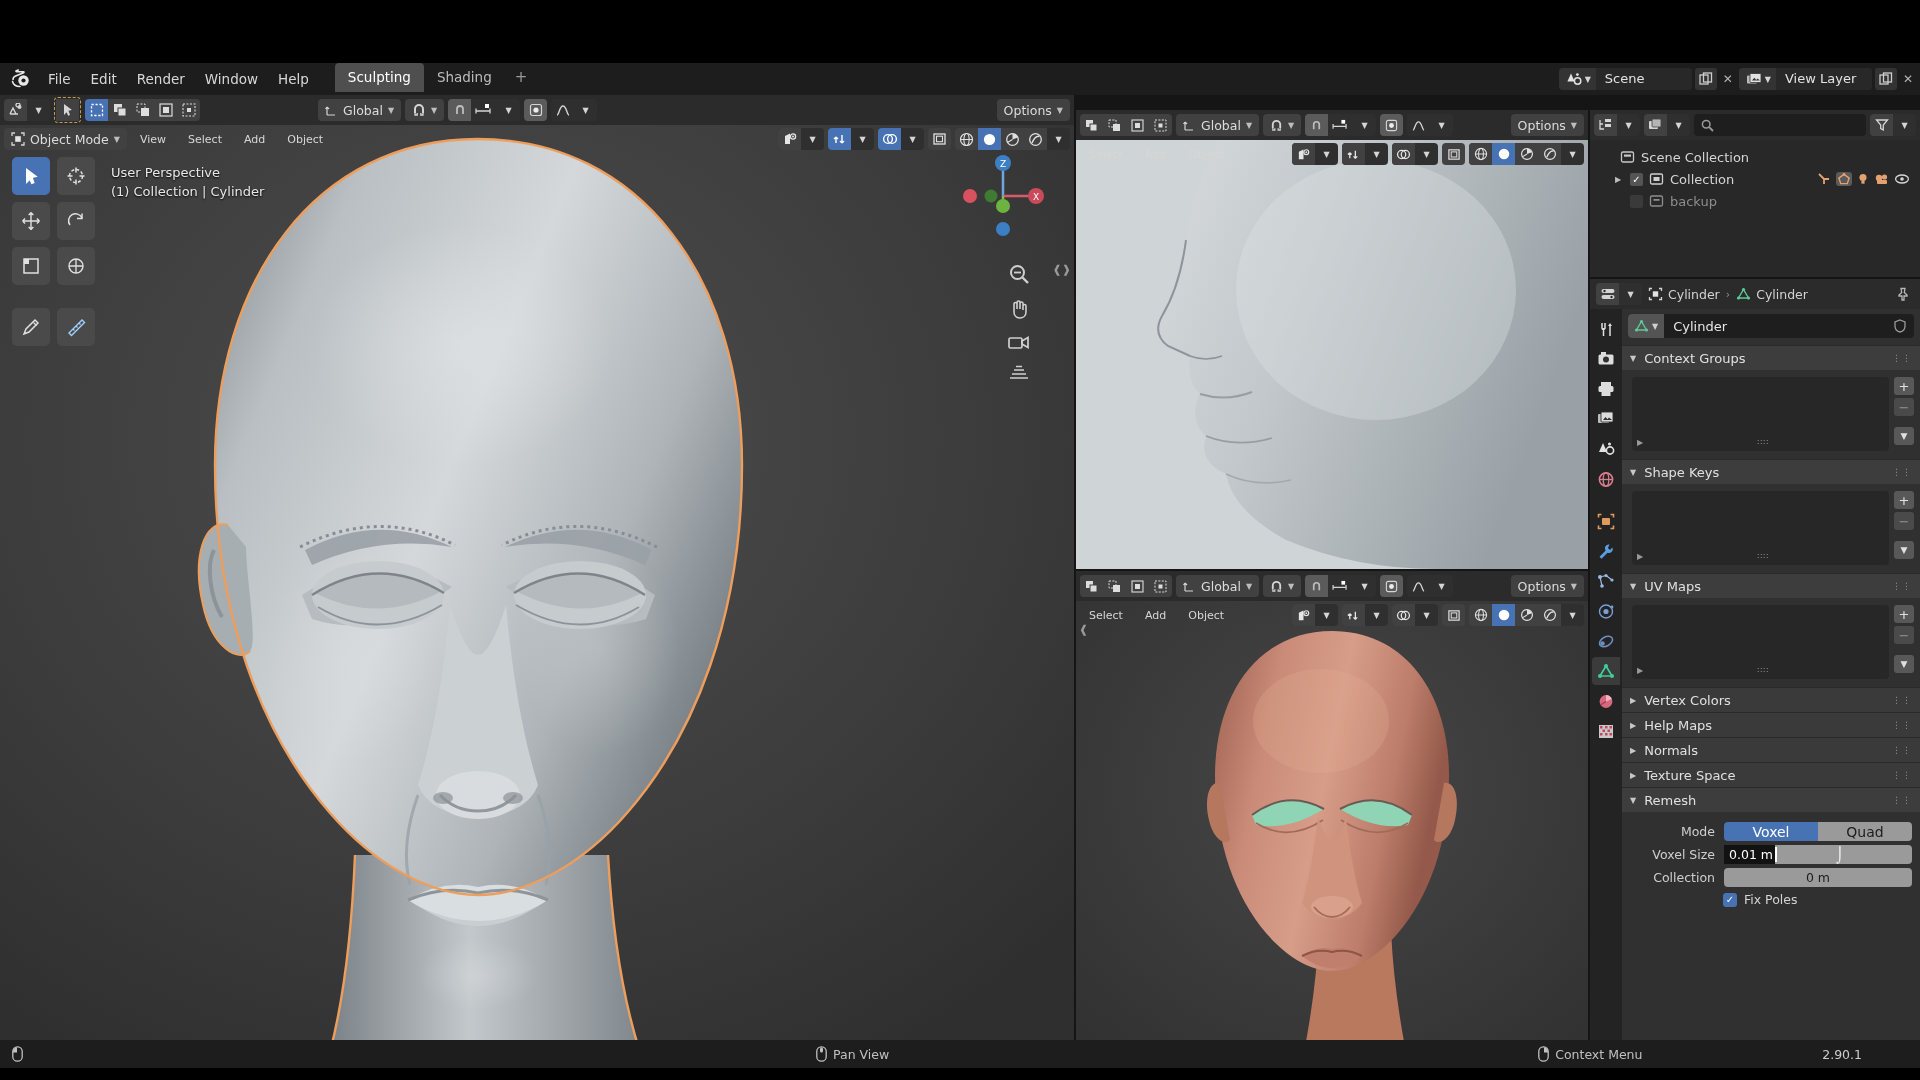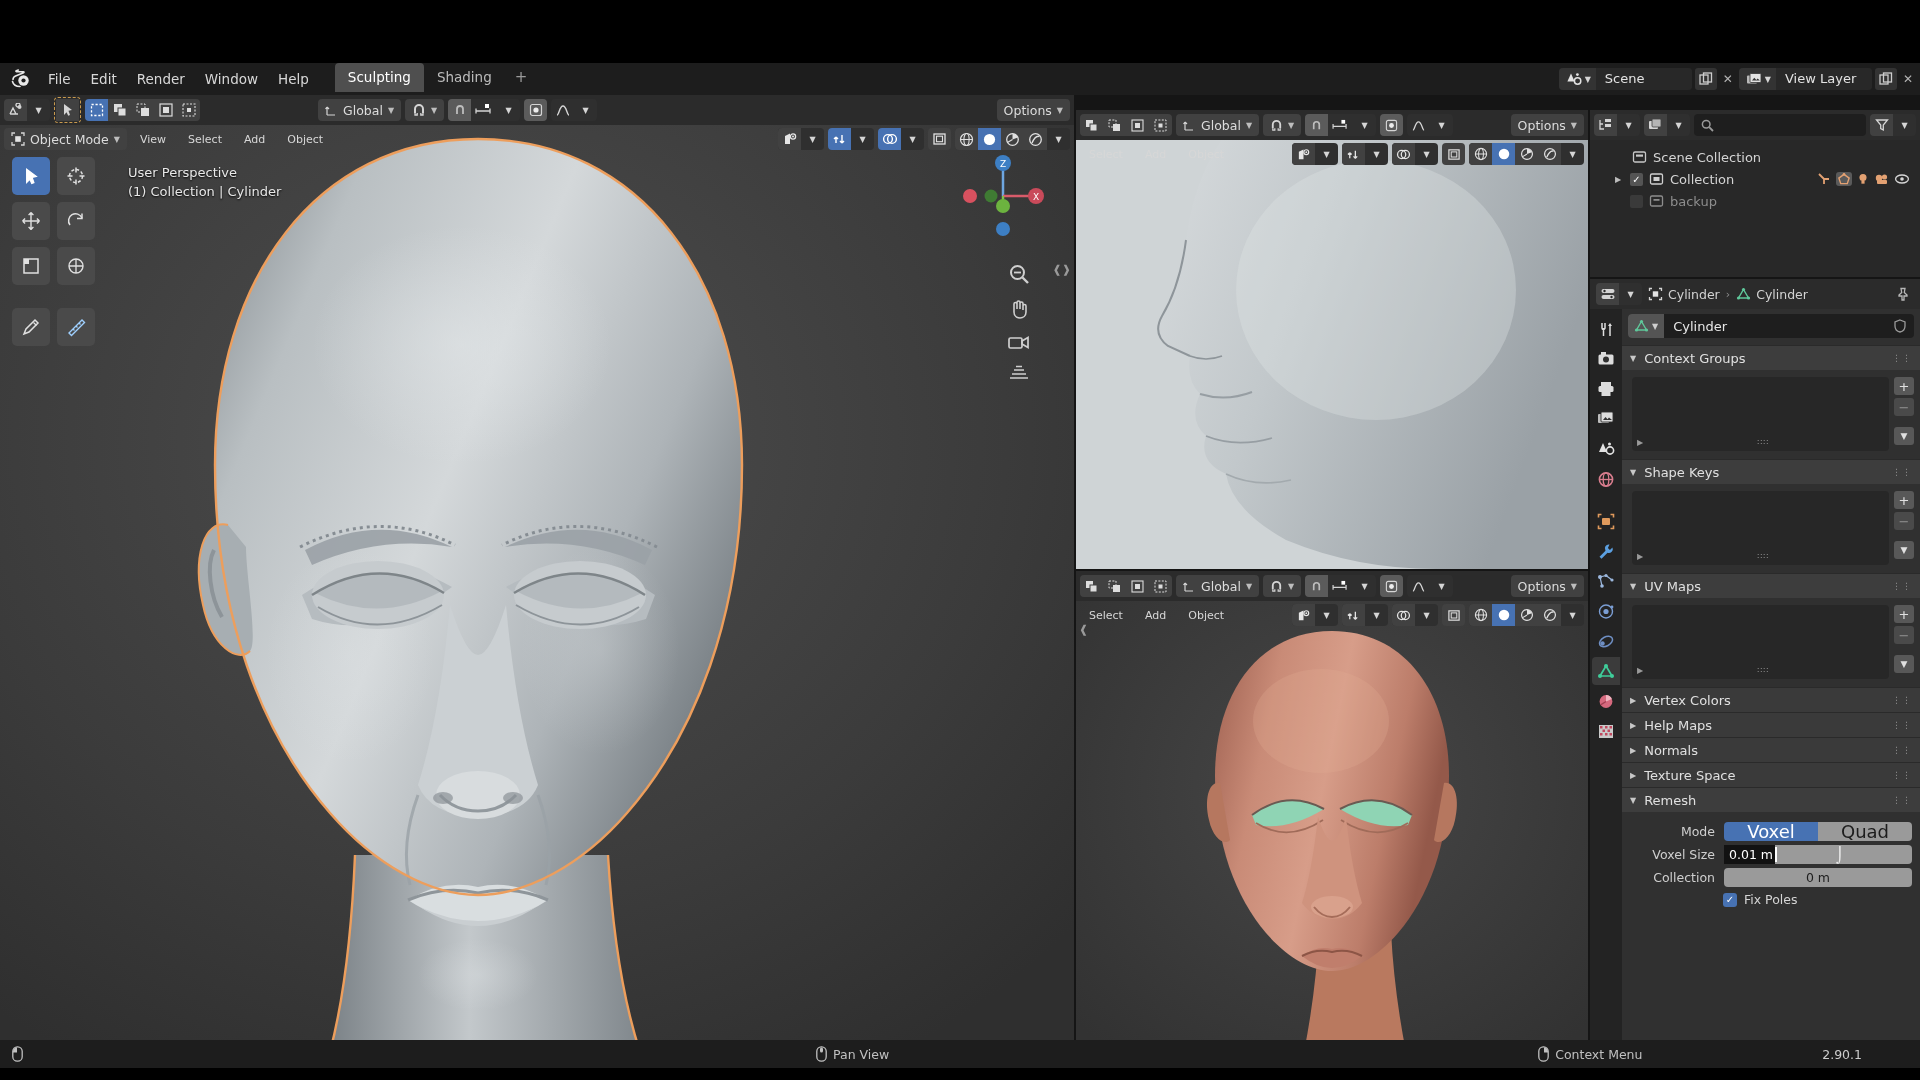--- a/index.html
+++ b/index.html
@@ -108,21 +108,21 @@
   #vp-left .canvas {
     position: absolute; left: 0; top: 0; right: 0; bottom: 0;
     background: radial-gradient(ellipse at 45% 38%, #4a4a4a 0%, #3a3a3a 60%, #303030 100%);
   }
   .hdr-row2 {
     position: absolute; left: 0; top: 30px; right: 0; height: 28px;
     display: flex; align-items: center; padding: 0 4px; gap: 4px;
     font-size: 12.5px; color: #d2d2d2;
   }
   .vp-info {
-    position: absolute; left: 128px; top: 68px;
+    position: absolute; left: 111px; top: 68px;
     font-size: 13px; color: #e8e8e8; line-height: 19px;
     text-shadow: 0 1px 2px #000;
   }
   .toolshelf {
     position: absolute; left: 12px; top: 62px;
     display: flex; flex-direction: column; gap: 7px;
   }
   .ts-row { display: flex; gap: 7px; }
   .ts-btn {
     width: 38px; height: 38px; border-radius: 5px; background: #4a4a4a;
@@ -139,21 +139,21 @@
 
   
   #vp-mid-top { left: 1076px; top: 110px; width: 512px; height: 459px; }
   #vp-mid-bot { left: 1076px; top: 571px; width: 512px; height: 481px; }
   .mini-canvas { position: absolute; left: 0; top: 0; right: 0; bottom: 0; }
 
   
   #outliner { left: 1590px; top: 110px; width: 330px; height: 167px; background: #282828; }
   .ol-row {
     display: flex; align-items: center; height: 22px; gap: 6px;
-    font-size: 13px; color: #d4d4d4; padding-left: 24px;
+    font-size: 13px; color: #d4d4d4; padding-left: 12px;
   }
   .ol-row .expander { width: 12px; color: #bdbdbd; font-size: 8px; text-align:center;}
   .ol-cb {
     width: 13px; height: 13px; border-radius: 2px; background: #545454;
     display: flex; align-items: center; justify-content: center;
     color: #fff; font-size: 10px;
   }
   .ol-cb.off { background: #3a3a3a; }
   .ol-icons { margin-left: auto; display: flex; gap: 4px; padding-right: 10px; }
   .search-box {
@@ -221,21 +221,21 @@
   .lb-btn.dim { background: #4a4a4a; color: #8e8e8e; }
   .lb-btn.sp { margin-top: 8px; }
   .prop-row {
     display: flex; align-items: center; height: 21px; margin: 2px 8px;
     font-size: 12.5px; color: #d4d4d4;
   }
   .pr-label { width: 94px; text-align: right; padding-right: 9px; color: #cfcfcf; }
   .pr-ctl { flex: 1 1 auto; display: flex; height: 19px; }
   .seg {
     flex: 1 1 0; display: flex; align-items: center; justify-content: center;
-    background: #9a9a9a; color: #1d1d1d; font-size: 18px;
+    background: #9a9a9a; color: #1d1d1d; font-size: 14px;
   }
   .seg.on { background: #4772b3; color: #fff; }
   .seg:first-child { border-radius: 4px 0 0 4px; }
   .seg:last-child { border-radius: 0 4px 4px 0; }
   .num-field {
     flex: 1 1 auto; height: 19px; background: #9a9a9a; border-radius: 4px;
     display: flex; align-items: center; justify-content: center;
     color: #1d1d1d; font-size: 12.5px;
   }
   .num-field.editing {

